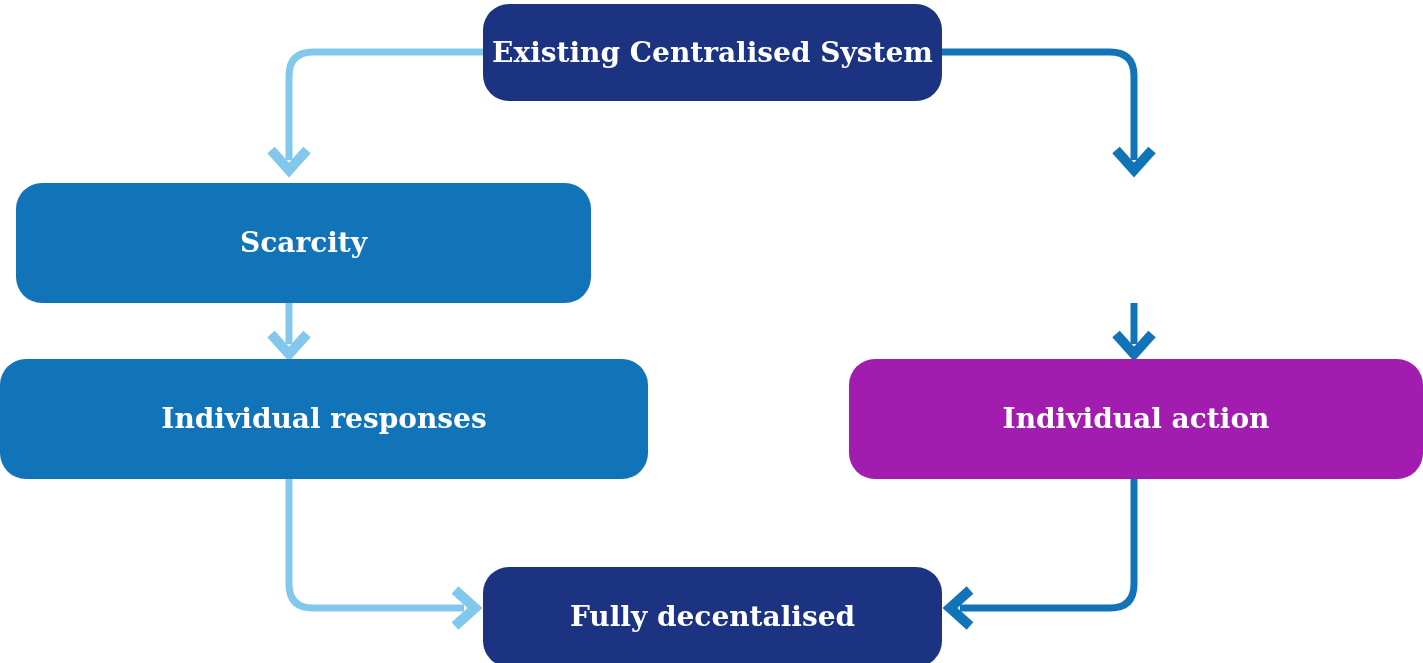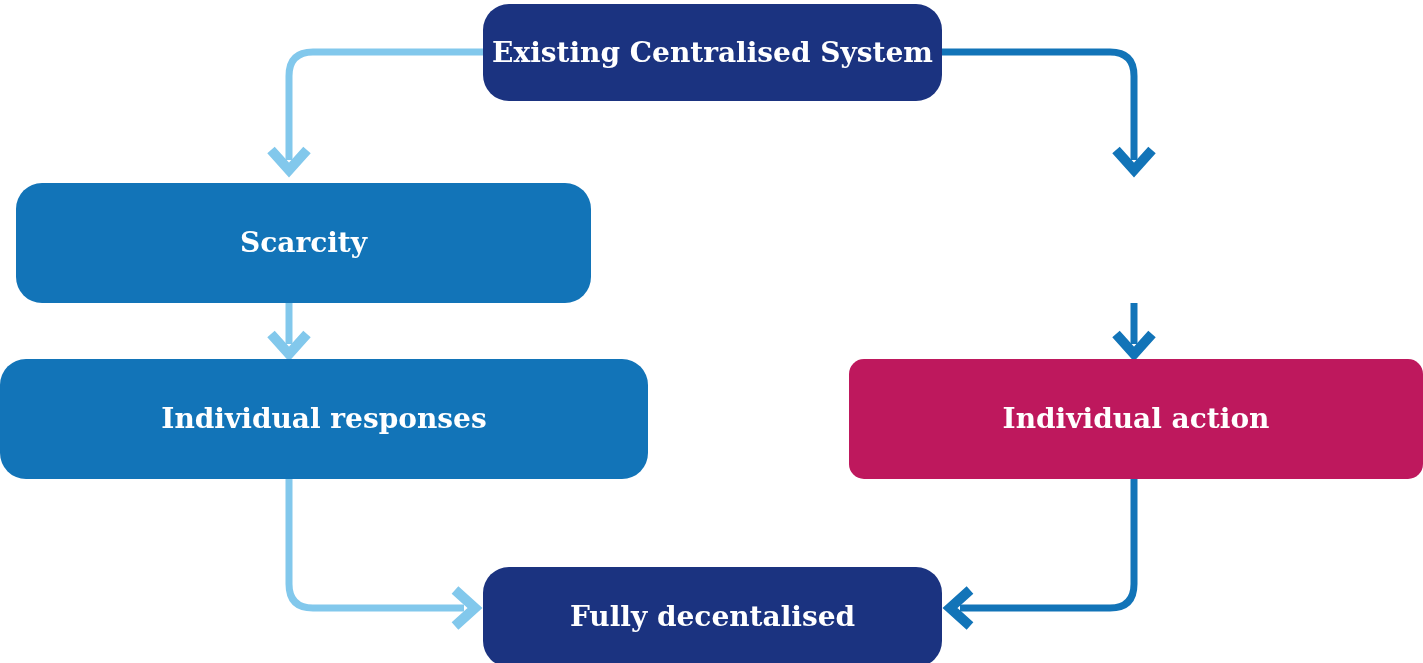--- a/index.html
+++ b/index.html
@@ -85,21 +85,21 @@
 
   <div class="node node-scarcity" style="background: rgb(18, 116, 184);">
     <span class="label-line">Scarcity</span>
   </div>
 
 
   <div class="node node-responses" style="background: rgb(18, 116, 184);">
     <span class="label-line">Individual responses</span>
   </div>
 
-  <div class="node node-action" style="background: #be185d; border-radius: 15px;">
+  <div class="node node-action" style="background: #a21caf;">
     <span class="label-line">Individual action</span>
   </div>
 
   <div class="node node-bottom" style="background: rgb(27, 51, 128);">
     <span class="label-line">Fully decentalised</span>
   </div>
 
 </div>
 
 </body></html>

